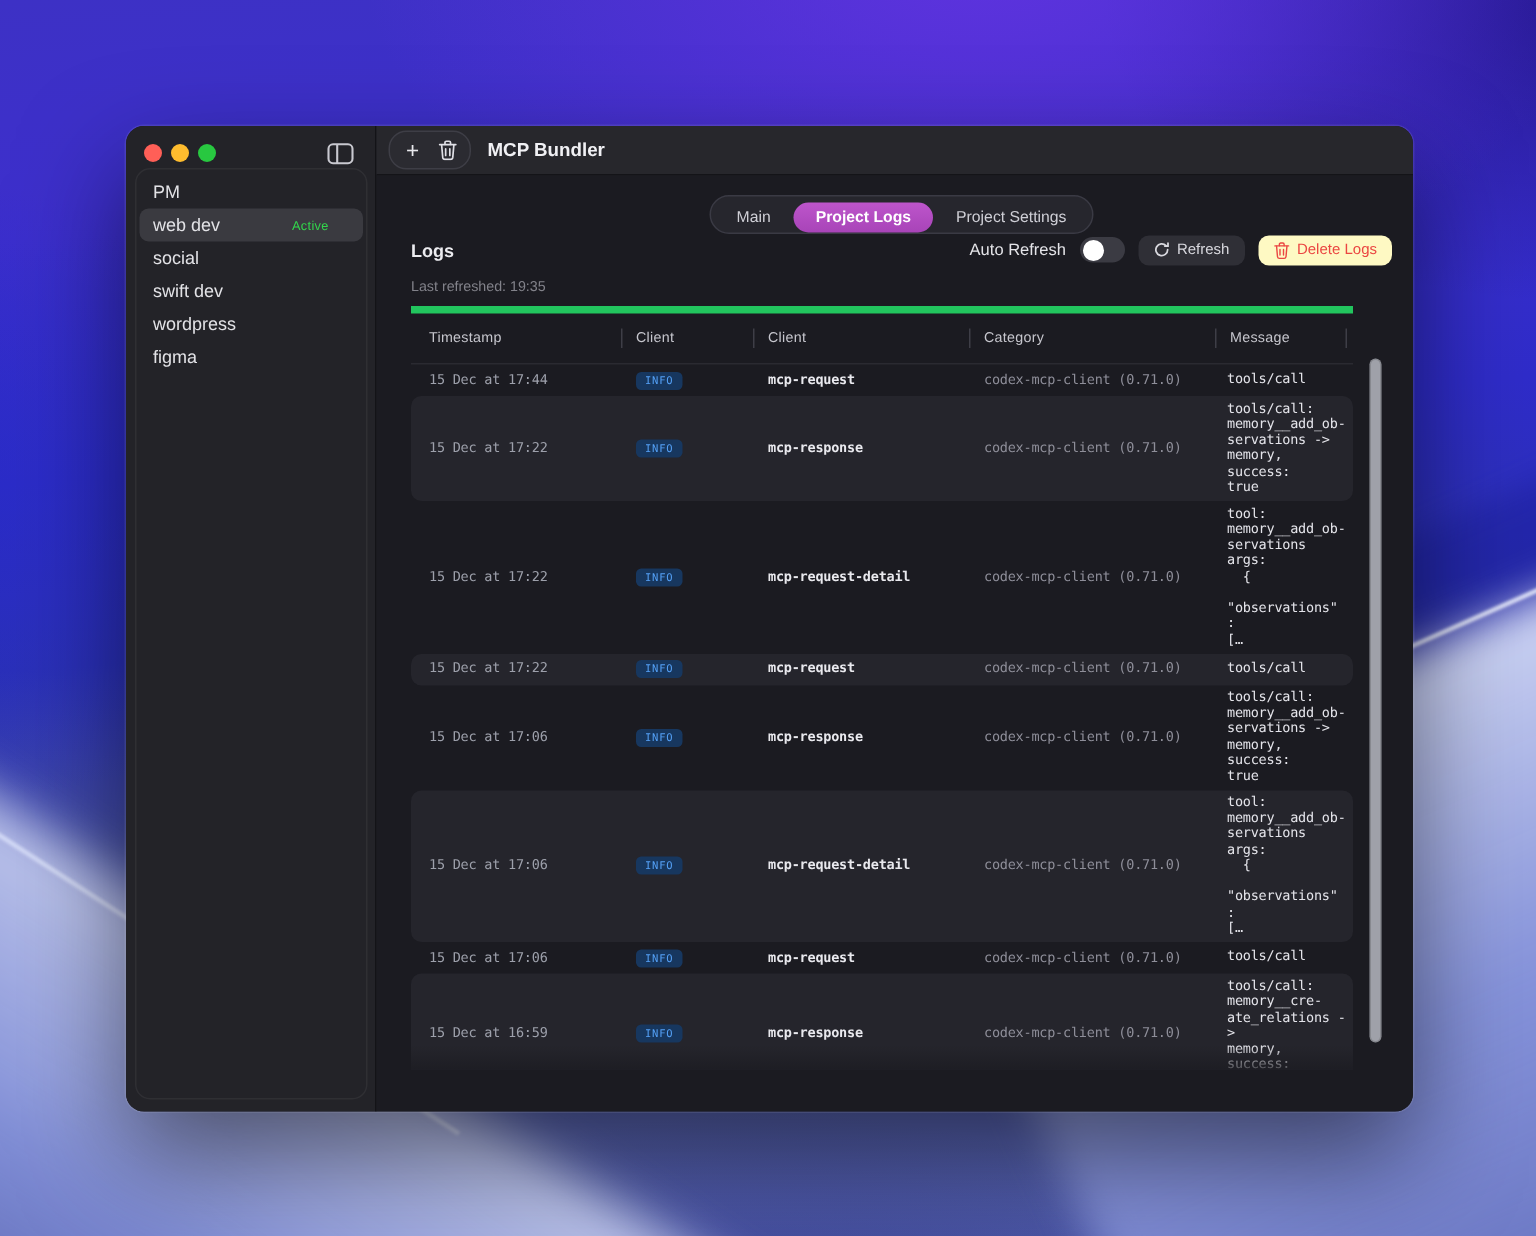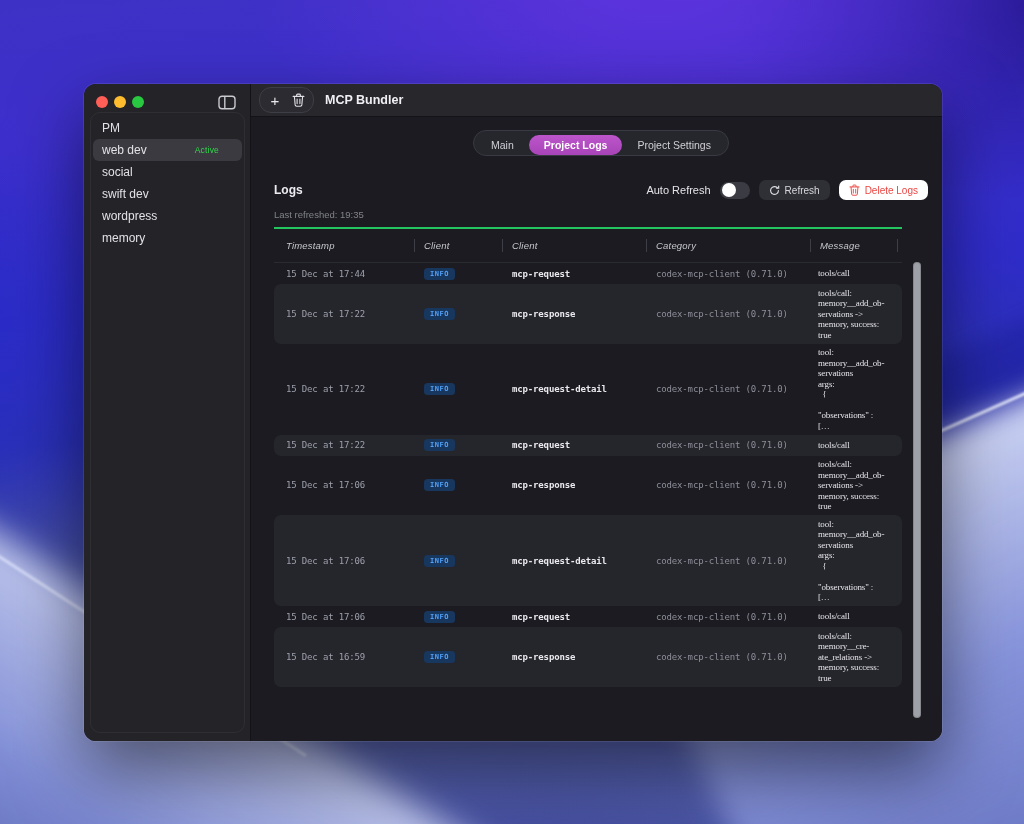--- a/index.html
+++ b/index.html
@@ -61,54 +61,54 @@
 
   
   .seg-row{margin-top:13px;display:flex;justify-content:center;}
   .segmented{display:flex;align-items:flex-end;height:24px;background:#26262d;border:1px solid #3a3a44;
     border-radius:13px;padding:0 2px;}
   .seg-item{height:20px;padding:0 15px;display:flex;align-items:center;border-radius:10px;
     font-size:10.5px;color:#cfcfd6;white-space:nowrap;}
   .seg-item.selected{background:linear-gradient(180deg,#bd55cb,#a844b8);color:#fff;font-weight:bold;}
 
   
-  .logs-row{margin-top:24px;height:21px;display:flex;align-items:center;}
+  .logs-row{height:21px;display:flex;align-items:center;}
   .logs-title{font-size:12px;font-weight:bold;color:#ececf0;}
   .logs-controls{margin-left:auto;display:flex;align-items:center;gap:9px;}
   .auto-label{font-size:11px;color:#e4e4e8;}
   .switch{width:30px;height:17px;border-radius:9px;background:#3b3b43;position:relative;}
   .knob{position:absolute;left:2px;top:1.5px;width:14px;height:14px;border-radius:50%;background:#fff;}
   .btn{height:20px;border:none;border-radius:7px;display:flex;align-items:center;gap:5px;padding:0 10px;
     font-size:10px;font-family:"Liberation Sans",sans-serif;cursor:default;}
   .btn-refresh{background:#2f2f36;color:#d8d8de;}
-  .btn-delete{background:#ffffff;color:#eb4642;}
+  .btn-delete{background:#fef9c3;color:#eb4642;}
   .last-refreshed{margin-top:9px;font-size:9.5px;color:#82828a;}
 
   
   .logs-table{margin-top:7px;width:628px;position:relative;}
   .thead,.log-row{display:grid;grid-template-columns:140px 88px 144px 164px 1fr;}
-  .thead{height:33px;align-items:center;border-top:2px solid #22c55e;border-bottom:1px solid #2a2a31;font-style:italic;}
+  .thead{height:33px;align-items:center;border-top:5px solid #22c55e;border-bottom:1px solid #2a2a31;}
   .th{position:relative;font-size:9.5px;color:#c6c6cd;padding-left:10px;letter-spacing:.2px;height:100%;
     display:flex;align-items:center;}
   .th:first-child{padding-left:12px;}
   .th + .th::before{content:'';position:absolute;left:0;top:10px;height:13px;width:1px;background:#3e3e47;}
   .th:last-child::after{content:'';position:absolute;right:4px;top:10px;height:13px;width:1px;background:#3e3e47;}
   .tbody{height:470px;overflow:hidden;position:relative;}
   .tbody::after{content:'';position:absolute;left:0;right:0;bottom:0;height:16px;
     background:linear-gradient(180deg,rgba(27,27,33,0),rgba(27,27,33,.75));pointer-events:none;}
   .log-row{align-items:center;min-height:21px;
     font-family:"DejaVu Sans Mono",monospace;font-size:9px;letter-spacing:-.15px;}
   .log-row.alt{background:#25252c;border-radius:7px;}
   .td{padding-left:10px;}
   .td-ts{padding-left:12px;color:#9da0ab;}
-  .badge-info{display:inline-block;background:#17375f;color:#54a0f6;font-size:7px;font-weight:bold;
+  .badge-info{display:inline-block;background:#17375f;color:#54a0f6;font-size:7px;font-weight:normal;
     letter-spacing:.5px;padding:2px 6px;border-radius:3.5px;}
   .td-cat{color:#e9e9ee;font-weight:bold;}
   .td-client{color:#8e8e99;}
-  .td-msg{color:#e4e4ea;white-space:pre-wrap;line-height:10.5px;padding:3.5px 0 3.5px 8px;font-family:Liberation Serif, serif;}
+  .td-msg{color:#e4e4ea;white-space:pre-wrap;line-height:10.5px;padding:3.5px 0 3.5px 8px;}
 
   .scrollbar{position:absolute;right:-19px;top:35px;width:8px;height:456px;border-radius:4px;
     background:#9fa1a9;box-shadow:inset 0 0 0 1px rgba(0,0,0,.15);}
 
   svg{display:block;}
 </style>
 </head>
 <body>
 
 <div class="desktop">
@@ -149,21 +149,21 @@
   </div>
           <div class="side-item alt">
     <span class="side-label">swift dev</span>
 
   </div>
           <div class="side-item">
     <span class="side-label">wordpress</span>
 
   </div>
           <div class="side-item alt">
-    <span class="side-label">memory</span>
+    <span class="side-label">figma</span>
 
   </div>
         </nav>
     </aside>
 
     <main class="main">
 
       <header class="toolbar">
         <div class="tool-capsule">
           <button class="tool-btn">

